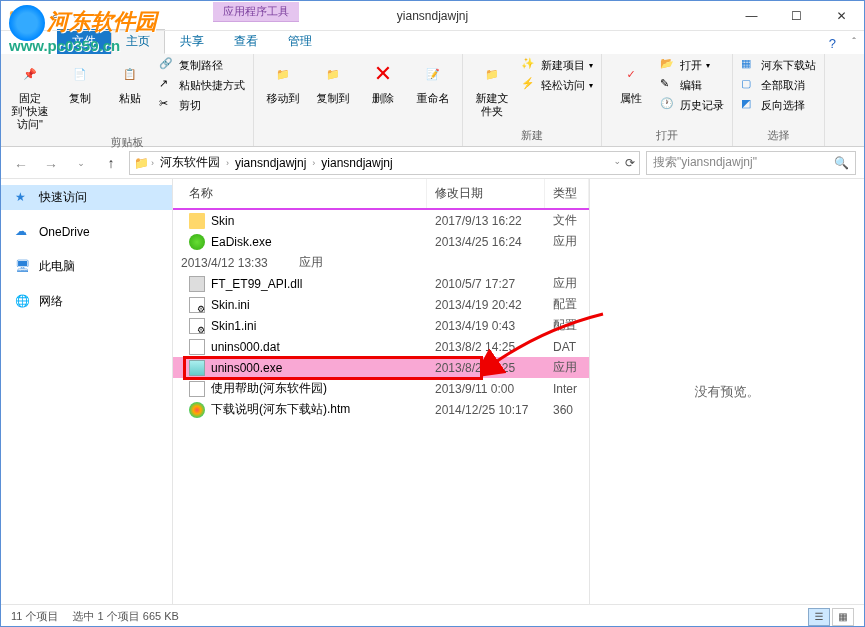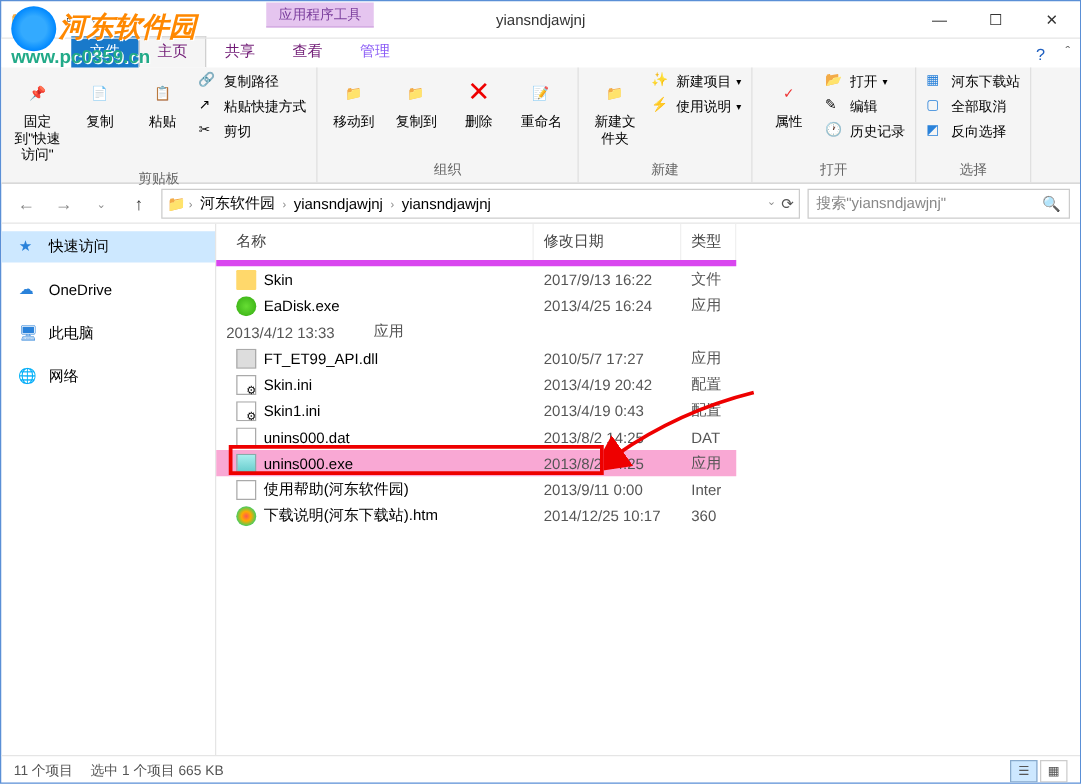--- a/index.html
+++ b/index.html
@@ -13,23 +13,23 @@
 .win-btn { width: 45px; height: 30px; display: flex; align-items: center; justify-content: center; font-size: 12px; color: #333; }
 
 .watermark { position: absolute; left: 8px; top: 4px; z-index: 100; font-size: 22px; font-weight: bold; color: #ff8800; font-style: italic; text-shadow: 1px 1px 0 #fff; pointer-events: none; }
 .watermark .url { display: block; font-size: 15px; color: #2a8; font-style: normal; margin-top: -4px; }
 .watermark .logo-circle { display: inline-block; width: 36px; height: 36px; border-radius: 50%; background: radial-gradient(circle, #3af 40%, #08f 70%); vertical-align: middle; margin-right: 2px; }
 
 .tabs-row { height: 23px; display: flex; align-items: flex-end; background: #fff; font-size: 12px; }
 .tab-context { background: #e5c5ef; color: #7b3f9d; padding: 2px 10px; font-size: 11px; border-bottom: 1px solid #d0a5e0; }
 .tab-context-wrap { margin-left: 212px; position: absolute; top: 1px; }
 .tabs { display: flex; padding-left: 56px; }
-.tab { padding: 3px 14px; color: #701a75; border: 1px solid transparent; }
+.tab { padding: 3px 14px; color: #0369a1; border: 1px solid transparent; }
 .tab.active { border: 1px solid #d0d0d0; border-bottom: 1px solid #f5f5f5; background: #f5f5f5; }
-.tab.context-tab { color: #8b5cf6; }
+.tab.context-tab { color: #0369a1; }
 
 .ribbon { height: 93px; background: #f5f5f5; border-bottom: 1px solid #d0d0d0; display: flex; font-size: 11px; }
 .ribbon-group { border-right: 1px solid #e0e0e0; padding: 2px 6px; display: flex; flex-direction: column; }
 .ribbon-group-body { flex: 1; display: flex; align-items: flex-start; gap: 4px; }
 .ribbon-group-label { text-align: center; color: #666; font-size: 11px; padding: 1px 0; }
 .ribbon-btn-large { display: flex; flex-direction: column; align-items: center; gap: 2px; padding: 2px 4px; width: 46px; }
 .ribbon-btn-large .ic { width: 32px; height: 32px; display: flex; align-items: center; justify-content: center; }
 .ribbon-btn-large .lbl { font-size: 11px; text-align: center; line-height: 1.2; }
 .ribbon-col { display: flex; flex-direction: column; gap: 2px; }
 .ribbon-btn-small { display: flex; align-items: center; gap: 4px; padding: 1px 2px; font-size: 11px; }
@@ -46,21 +46,21 @@
 .search-box { width: 210px; height: 24px; border: 1px solid #ccc; display: flex; align-items: center; padding: 0 6px; font-size: 12px; color: #888; gap: 6px; }
 
 .content { display: flex; height: 425px; }
 .sidebar { width: 172px; border-right: 1px solid #e5e5e5; padding: 6px 0; font-size: 12px; overflow: hidden; }
 .side-item { display: flex; align-items: center; gap: 8px; padding: 4px 14px; }
 .side-item.active { background: #cde8ff; }
 .side-item .ic { width: 16px; height: 16px; }
 
 .file-area { flex: 1; display: flex; }
 .file-list { width: 416px; font-size: 12px; }
-.file-header { display: flex; border-bottom: 5px solid #d946ef; color: #444; }
+.file-header { display: flex; border-bottom: 2px solid #d946ef; color: #444; }
 .file-header .col { padding: 6px 8px; border-right: 1px solid #f0f0f0; }
 .col-name { width: 254px; padding-left: 16px !important; }
 .col-date { width: 118px; }
 .col-type { width: 44px; }
 .file-row { display: flex; align-items: center; padding: 1px 0; height: 21px; }
 .file-row.selected { background: #f9a8d4; }
 .file-row .cell { padding: 0 8px; overflow: hidden; white-space: nowrap; }
 .file-row .cell-name { width: 254px; display: flex; align-items: center; gap: 6px; padding-left: 16px; }
 .file-row .cell-date { width: 118px; color: #555; }
 .file-row .cell-type { width: 44px; color: #555; }
@@ -172,38 +172,37 @@
         </div>
       <div class="ribbon-btn-large">
           <div class="ic" style="color:#e00;font-size:22px;">✕</div>
           <div class="lbl">删除</div>
         </div>
       <div class="ribbon-btn-large">
           <div class="ic">📝</div>
           <div class="lbl">重命名</div>
         </div>
     </div>
-    <div class="ribbon-group-label">组织</div>
   </div>
 
   <div class="ribbon-group">
     <div class="ribbon-group-body">
       <div class="ribbon-btn-large">
           <div class="ic">📁</div>
           <div class="lbl">新建文件夹</div>
         </div>
       <div class="ribbon-col">
         <div class="ribbon-btn-small">
             <span class="ic">✨</span>
             <span>新建项目</span>
             <span style="font-size:8px;">▾</span>
           </div>
         <div class="ribbon-btn-small">
             <span class="ic">⚡</span>
-            <span>使用说明</span>
+            <span>轻松访问</span>
             <span style="font-size:8px;">▾</span>
           </div>
       </div>
     </div>
     <div class="ribbon-group-label">新建</div>
   </div>
 
   <div class="ribbon-group">
     <div class="ribbon-group-body">
       <div class="ribbon-btn-large">
@@ -393,20 +392,23 @@
       <div class="highlight-box" style="left:10px;top:177px;width:300px;height:24px;"></div>
       <svg class="arrow-anno" style="left:310px;top:130px;" width="130" height="80">
         <defs>
             <marker id="ah" markerWidth="10" markerHeight="10" refX="2" refY="5" orient="auto">
               <path d="M0,0 L10,5 L0,10 z" fill="#e00"></path>
             </marker>
           </defs>
         <path d="M120,5 Q60,20 10,55" stroke="#e00" stroke-width="3" fill="none" marker-end="url(#ah)"></path>
       </svg>
     </div>
+    <div class="preview-pane">
+      <span>没有预览。</span>
+    </div>
   </div>
 </div>
 
 <div class="statusbar">
   <span>11 个项目</span>
   <span>选中 1 个项目  665 KB</span>
   <div class="status-right">
     <div class="view-btn active">☰</div>
     <div class="view-btn">▦</div>
   </div>

